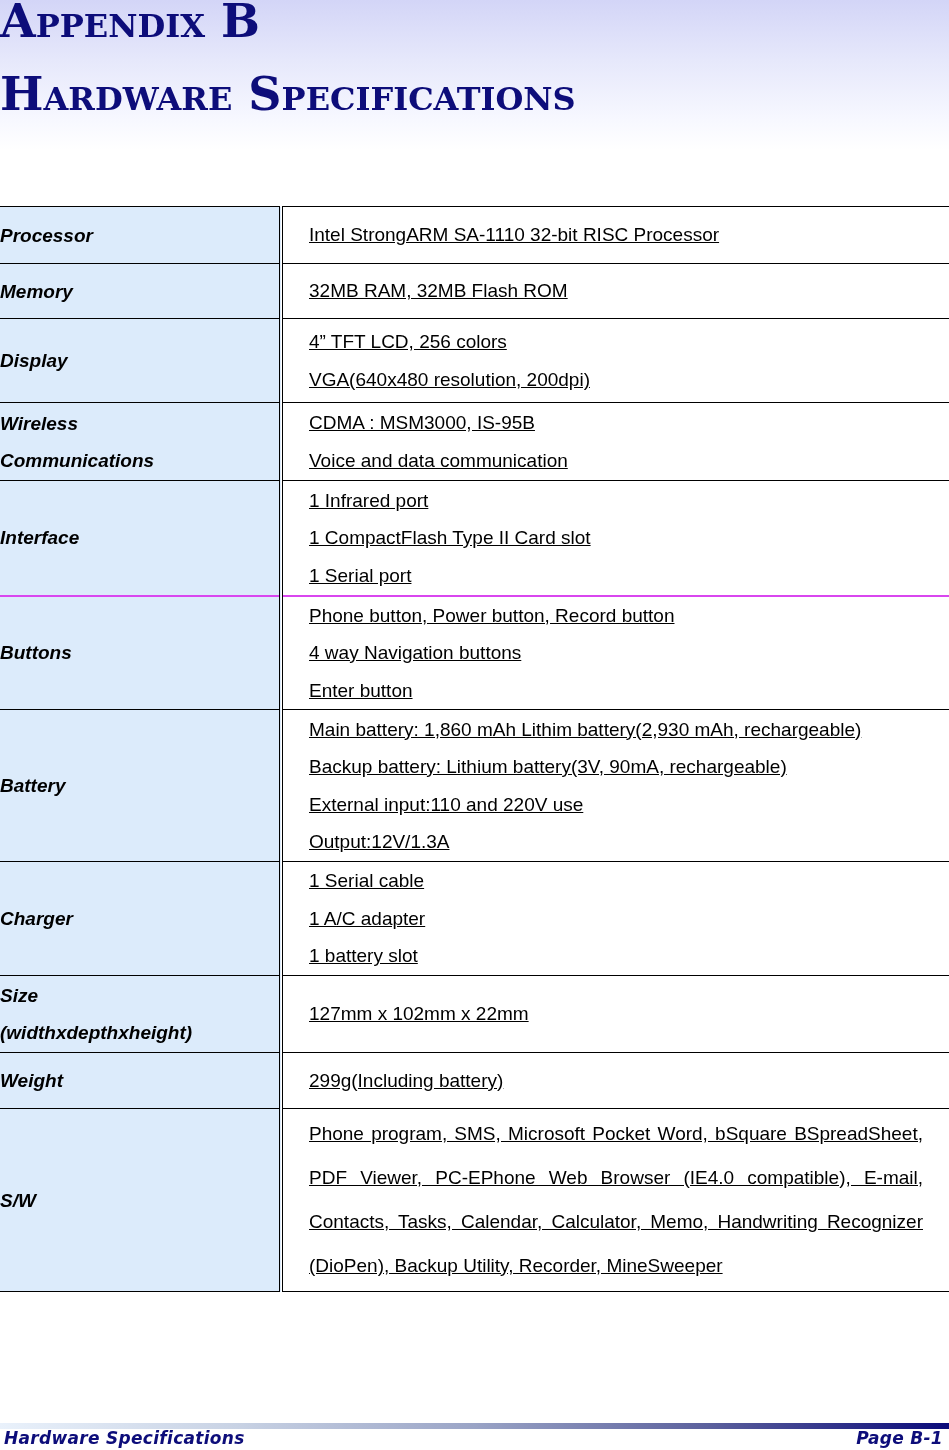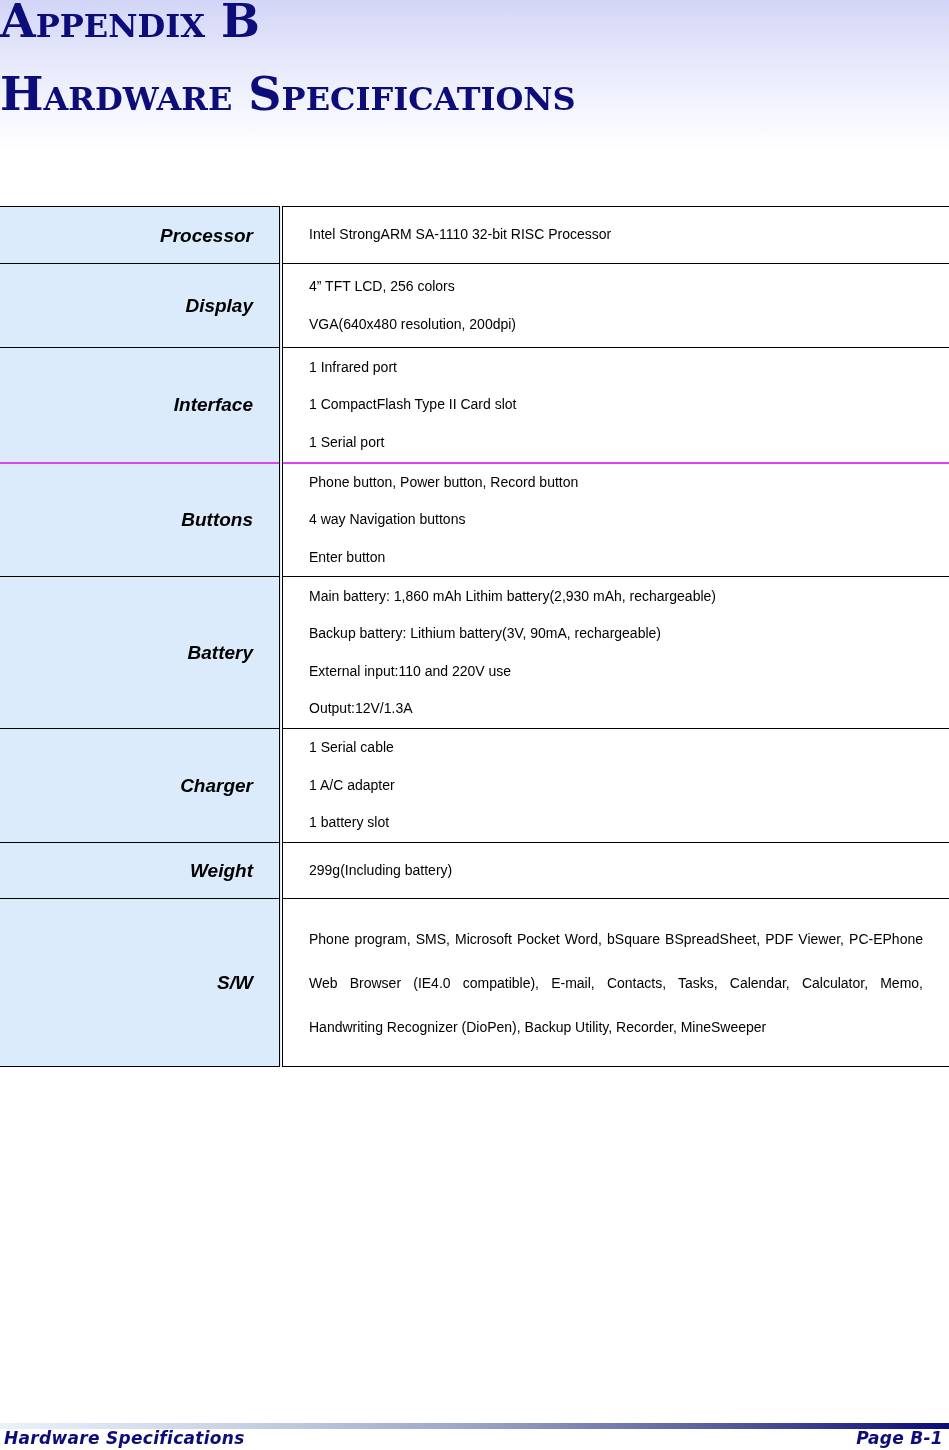--- a/index.html
+++ b/index.html
@@ -31,33 +31,33 @@
     }
     .spec-table td {
       border-top: 1px solid #000;
       border-bottom: 1px solid #000;
       padding: 0; vertical-align: middle;
     }
     .spec-table tr.thick-top td { border-top: 2px solid #d946ef; }
     .label-cell {
       width: 279px;
       background: #dcebfb;
-      text-align: right;
       border-right: 4px double #000;
       font-weight: bold;
       font-style: italic;
       font-size: 19px;
       line-height: 37px;
     }
     .label-cell .label-inner { padding-right: 26px; }
     .value-cell {
       padding-left: 26px !important;
       padding-right: 26px !important;
-      font-size: 14px;
+      font-size: 19px;
       line-height: 37.5px;
+      text-decoration: underline;
     }
     .value-cell .line { display: block; white-space: nowrap; }
     .sw-text { text-align: justify; text-align-last: left; line-height: 44px; display: block; padding: 3px 0; }
 
     .footer-bar {
       position: absolute; left: 0; top: 1423px; width: 949px; height: 6px;
       background: linear-gradient(to right, #e9f1fb 0%, #c8d2e4 25%, #9aa4c6 50%, #5a5f9c 75%, #0a0a7a 100%);
     }
     .footer-left, .footer-right {
       position: absolute; top: 1428px;
@@ -81,31 +81,51 @@
 
     <tr style="height:57px">
       <td class="label-cell">
           <div class="label-inner"><span>Processor</span></div>
         </td>
       <td class="value-cell">
           <span class="line">Intel StrongARM SA-1110 32-bit RISC Processor</span>
         </td>
     </tr>
 
+    <tr style="height:55px">
+      <td class="label-cell">
+          <div class="label-inner"><span>Memory</span></div>
+        </td>
+      <td class="value-cell">
+          <span class="line">32MB RAM, 32MB Flash ROM</span>
+        </td>
+    </tr>
 
     <tr style="height:84px">
       <td class="label-cell">
           <div class="label-inner"><span>Display</span></div>
         </td>
       <td class="value-cell">
         <span class="line">4” TFT LCD, 256 colors</span>
         <span class="line">VGA(640x480 resolution, 200dpi)</span>
       </td>
     </tr>
 
+    <tr style="height:78px">
+      <td class="label-cell">
+          <div class="label-inner">
+        <span class="line" style="display:block">Wireless</span>
+        <span class="line" style="display:block">Communications</span>
+      </div>
+        </td>
+      <td class="value-cell">
+        <span class="line">CDMA : MSM3000, IS-95B</span>
+        <span class="line">Voice and data communication</span>
+      </td>
+    </tr>
 
     <tr style="height:115px">
       <td class="label-cell">
           <div class="label-inner"><span>Interface</span></div>
         </td>
       <td class="value-cell">
         <span class="line">1 Infrared port</span>
         <span class="line">1 CompactFlash Type II Card slot</span>
         <span class="line">1 Serial port</span>
       </td>
@@ -139,20 +159,31 @@
           <div class="label-inner"><span>Charger</span></div>
         </td>
       <td class="value-cell">
         <span class="line">1 Serial cable</span>
         <span class="line">1 A/C adapter</span>
         <span class="line">1 battery slot</span>
       </td>
     </tr>
 
 
+    <tr style="height:77px">
+      <td class="label-cell">
+          <div class="label-inner">
+        <span style="display:block">Size</span>
+        <span style="display:block">(widthxdepthxheight)</span>
+      </div>
+        </td>
+      <td class="value-cell">
+          <span class="line">127mm x 102mm x 22mm</span>
+        </td>
+    </tr>
 
     <tr style="height:56px">
       <td class="label-cell">
           <div class="label-inner"><span>Weight</span></div>
         </td>
       <td class="value-cell">
           <span class="line">299g(Including battery)</span>
         </td>
     </tr>
 

